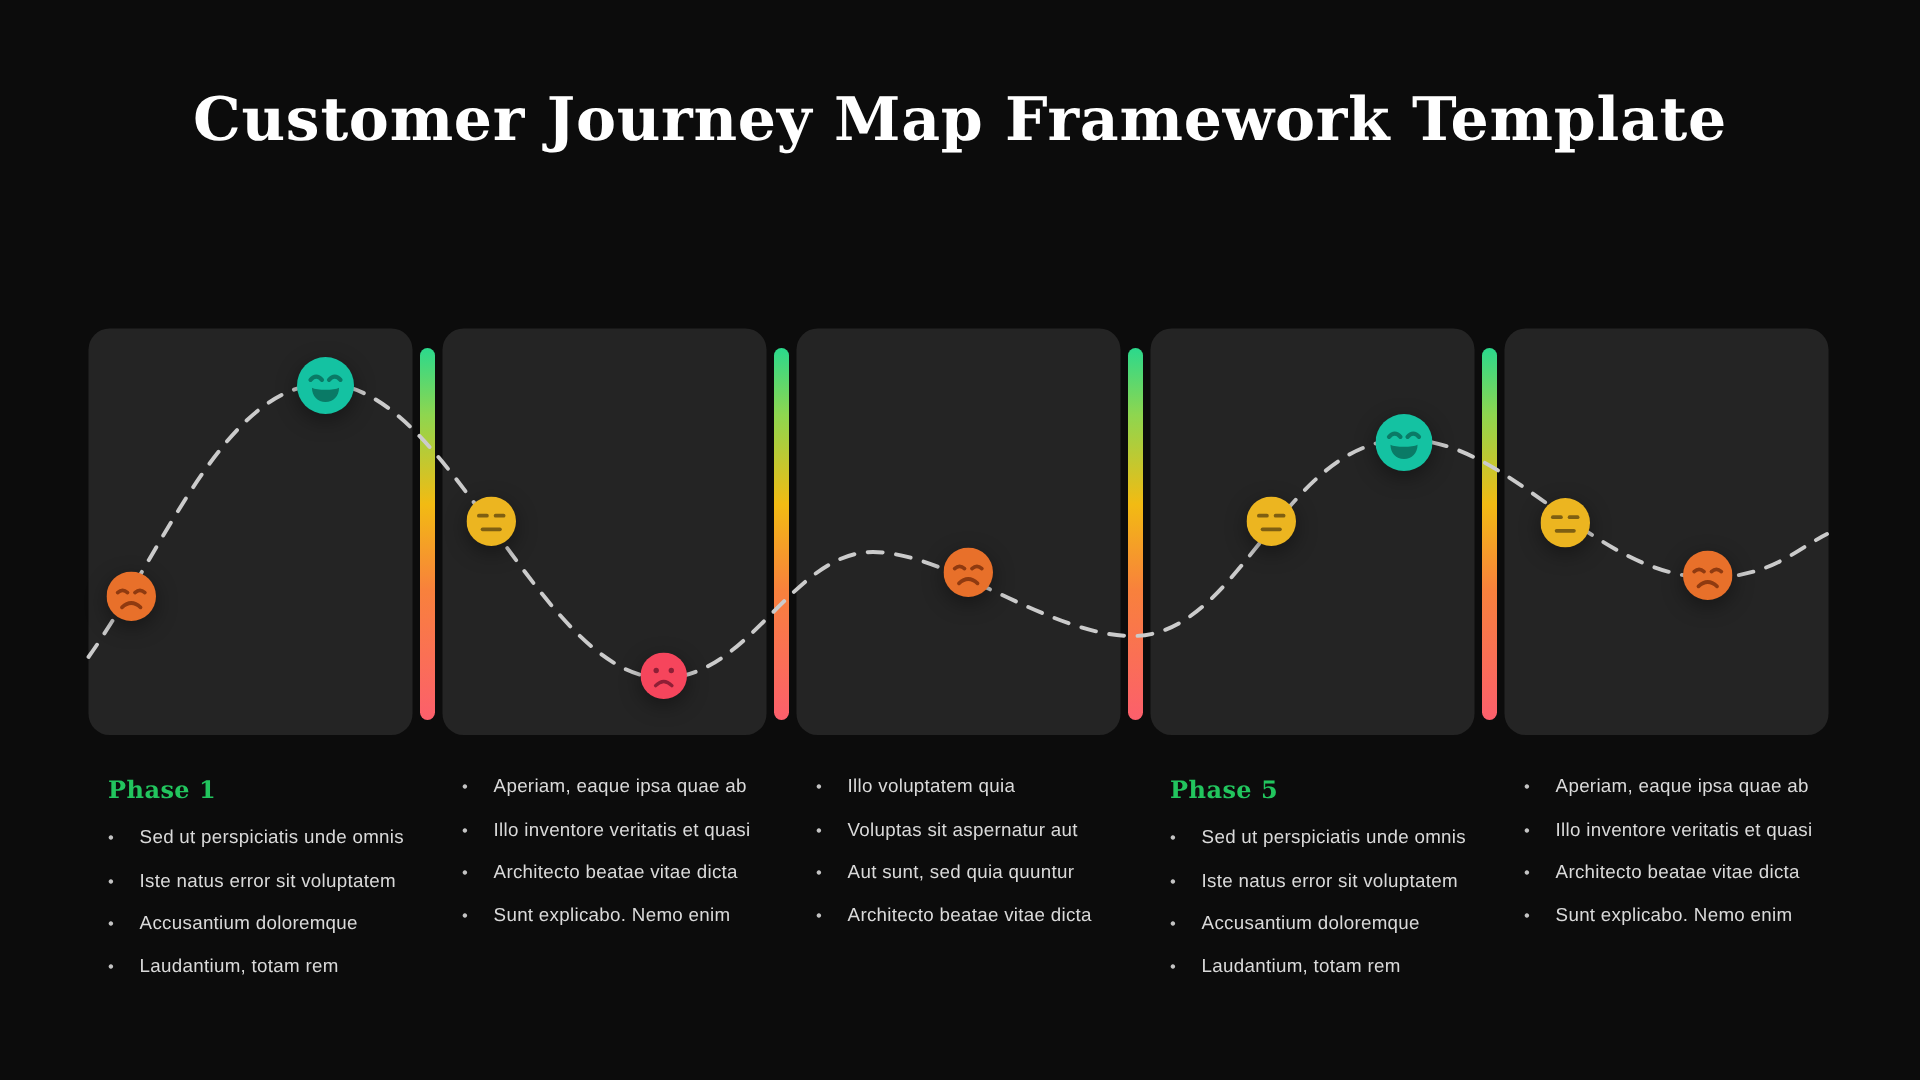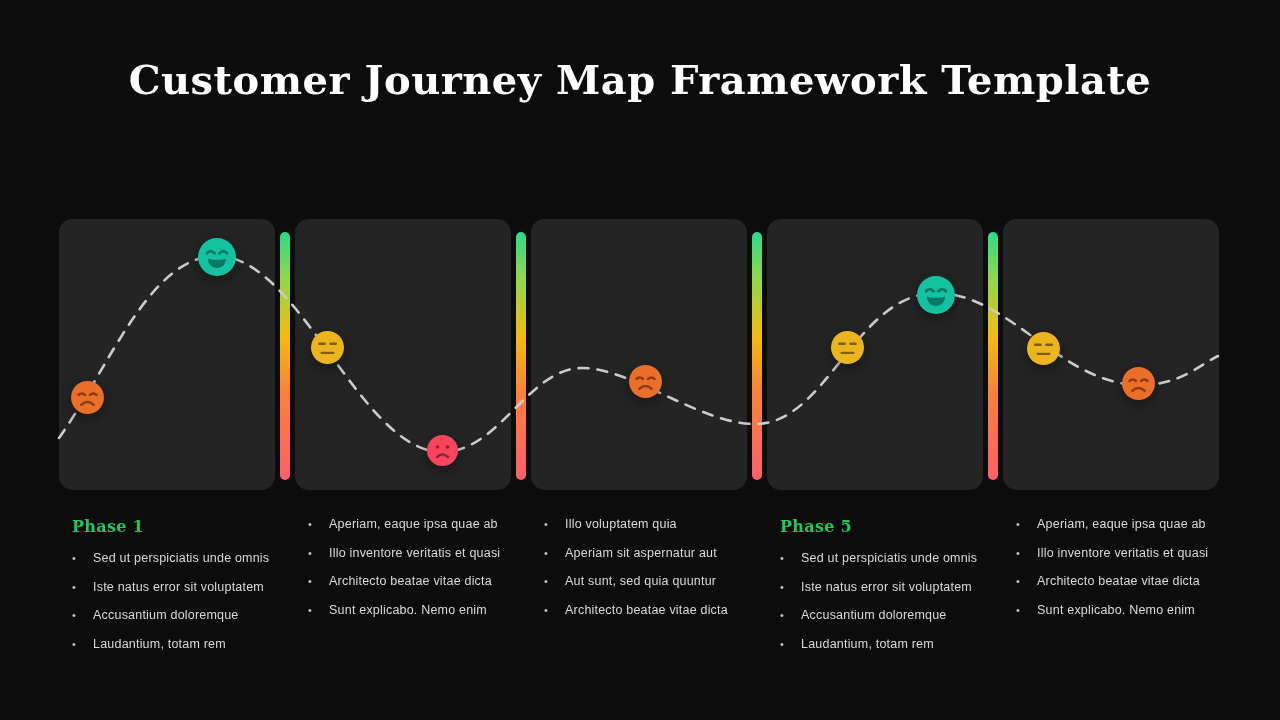--- a/index.html
+++ b/index.html
@@ -182,21 +182,21 @@
   </div>
 
   <div class="phase-col" style="left:544px">
     <ul class="bullet-list">
       <li class="bullet-item">
           <span class="bullet-dot">•</span>
           <span>Illo voluptatem quia</span>
         </li>
       <li class="bullet-item">
           <span class="bullet-dot">•</span>
-          <span>Aperiam sit aspernatur aut</span>
+          <span>Voluptas sit aspernatur aut</span>
         </li>
       <li class="bullet-item">
           <span class="bullet-dot">•</span>
           <span>Aut sunt, sed quia quuntur</span>
         </li>
       <li class="bullet-item">
           <span class="bullet-dot">•</span>
           <span>Architecto beatae vitae dicta</span>
         </li>
     </ul>

